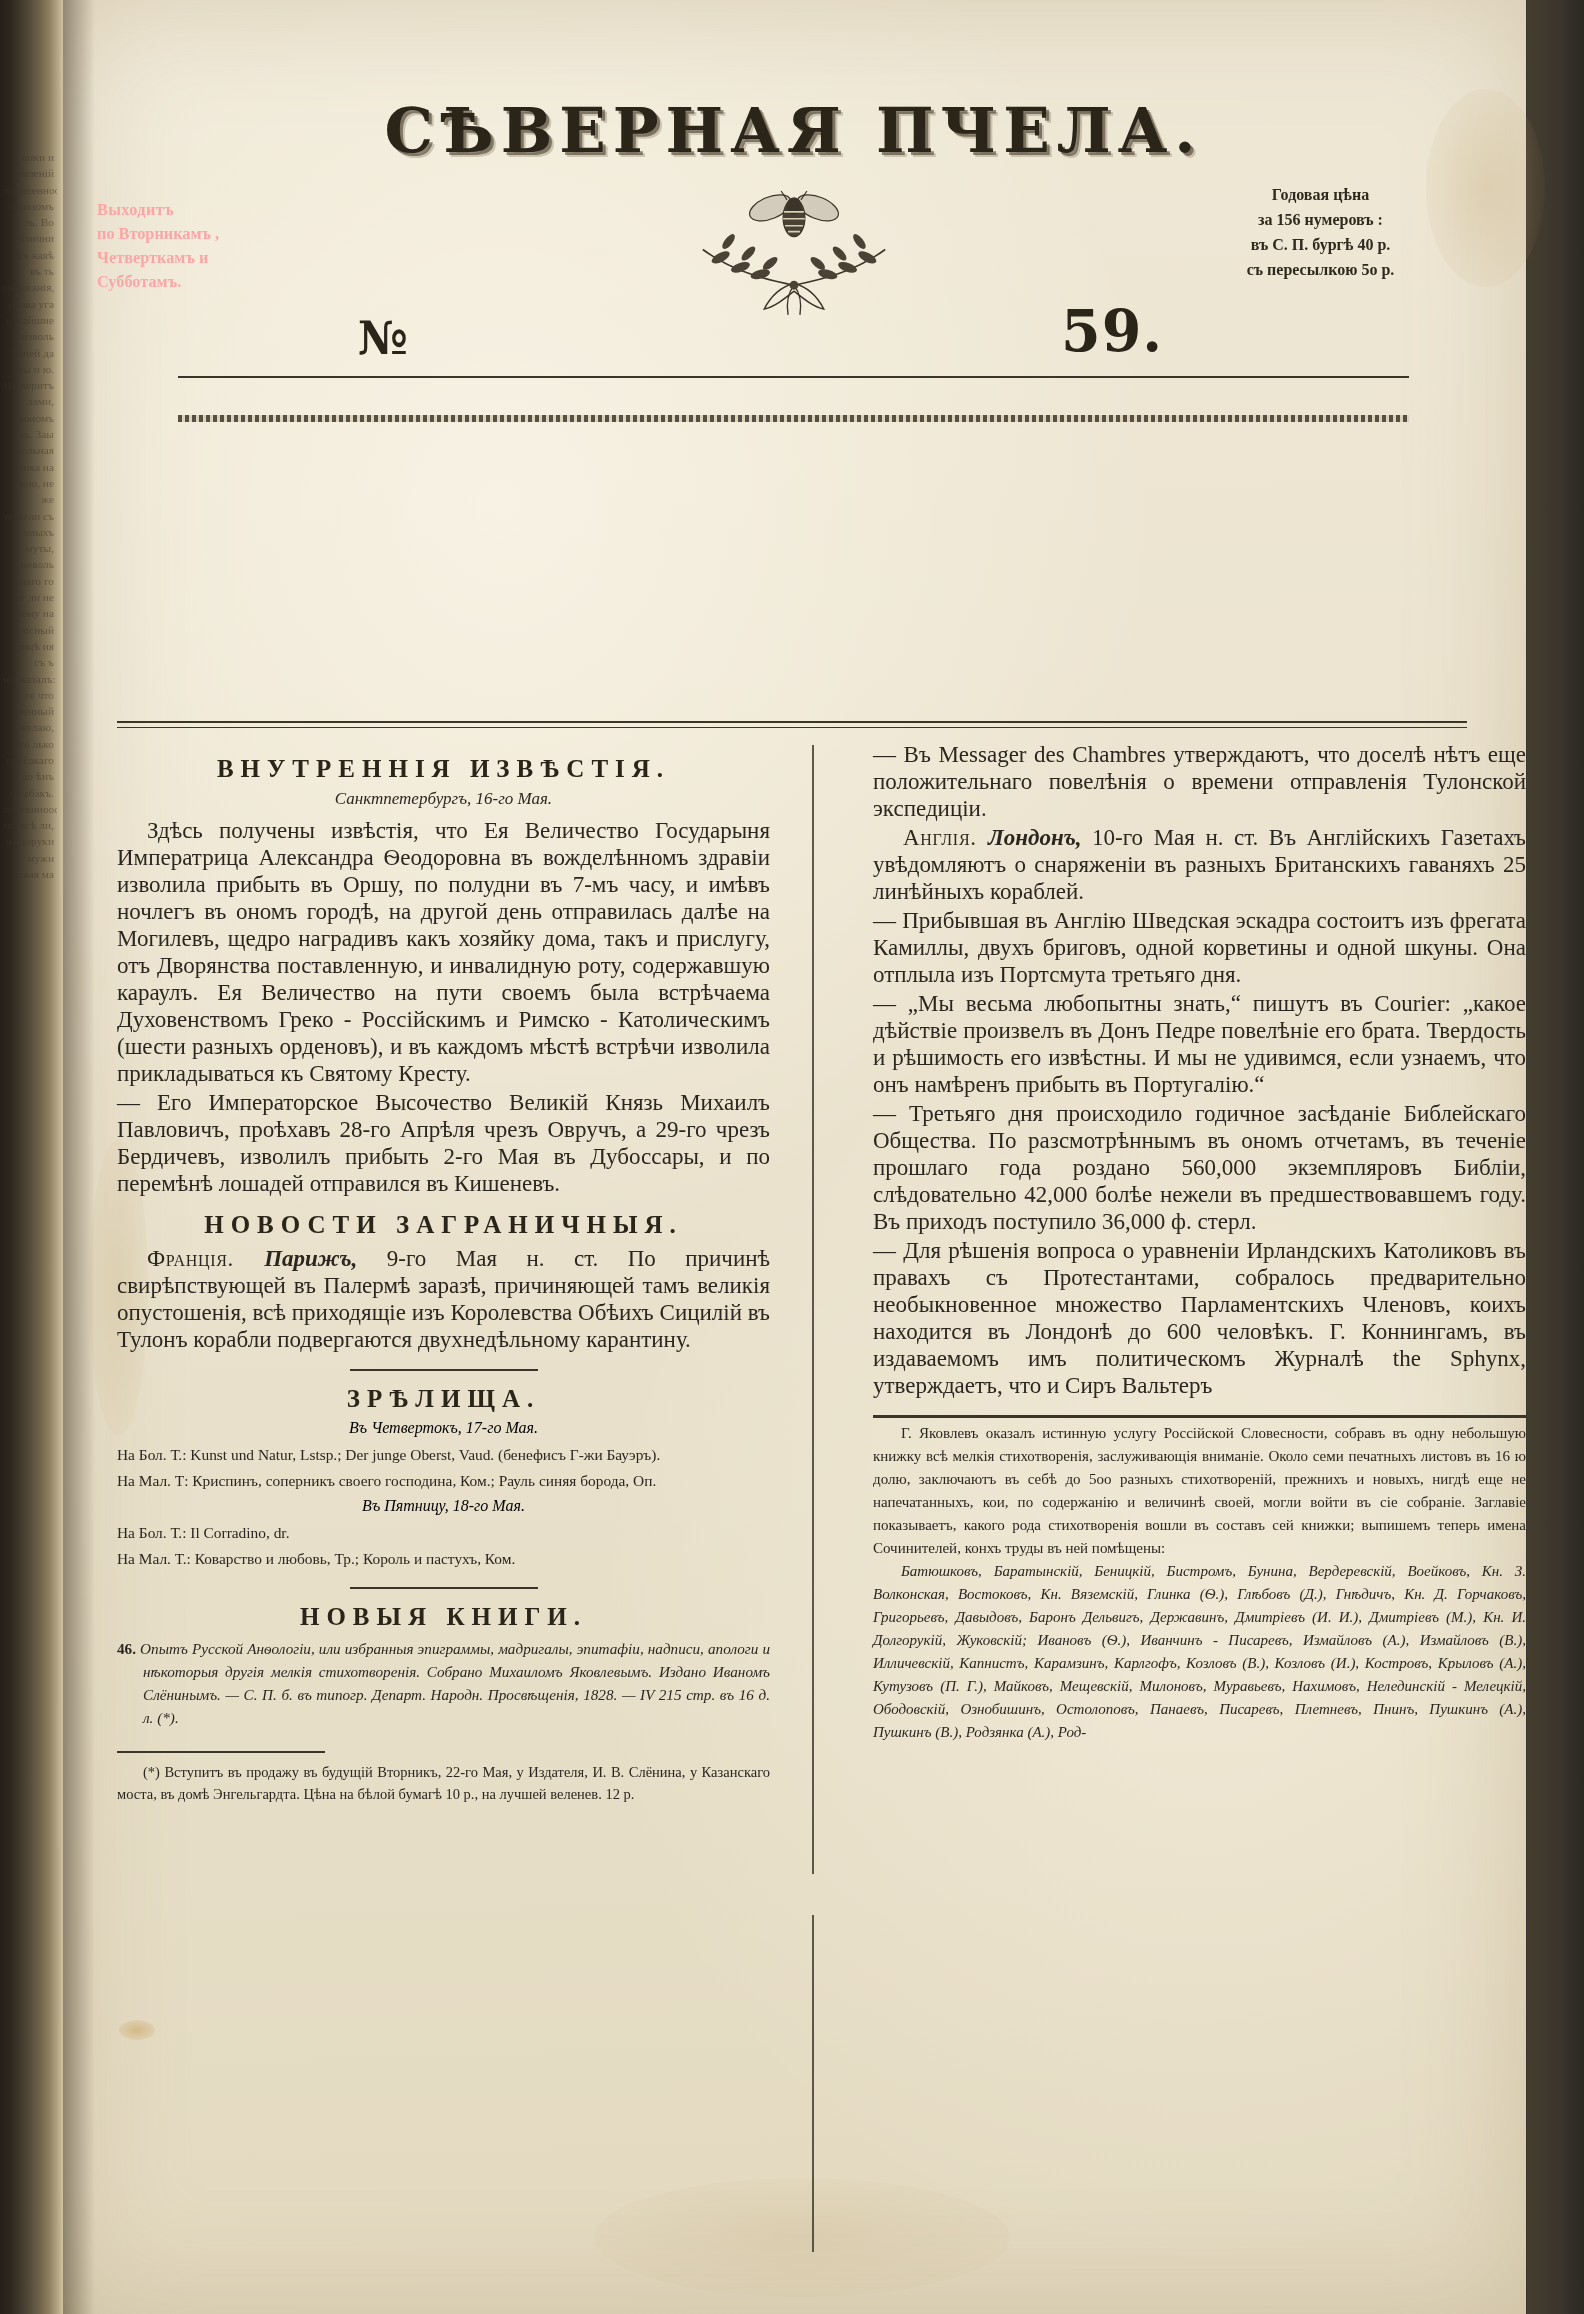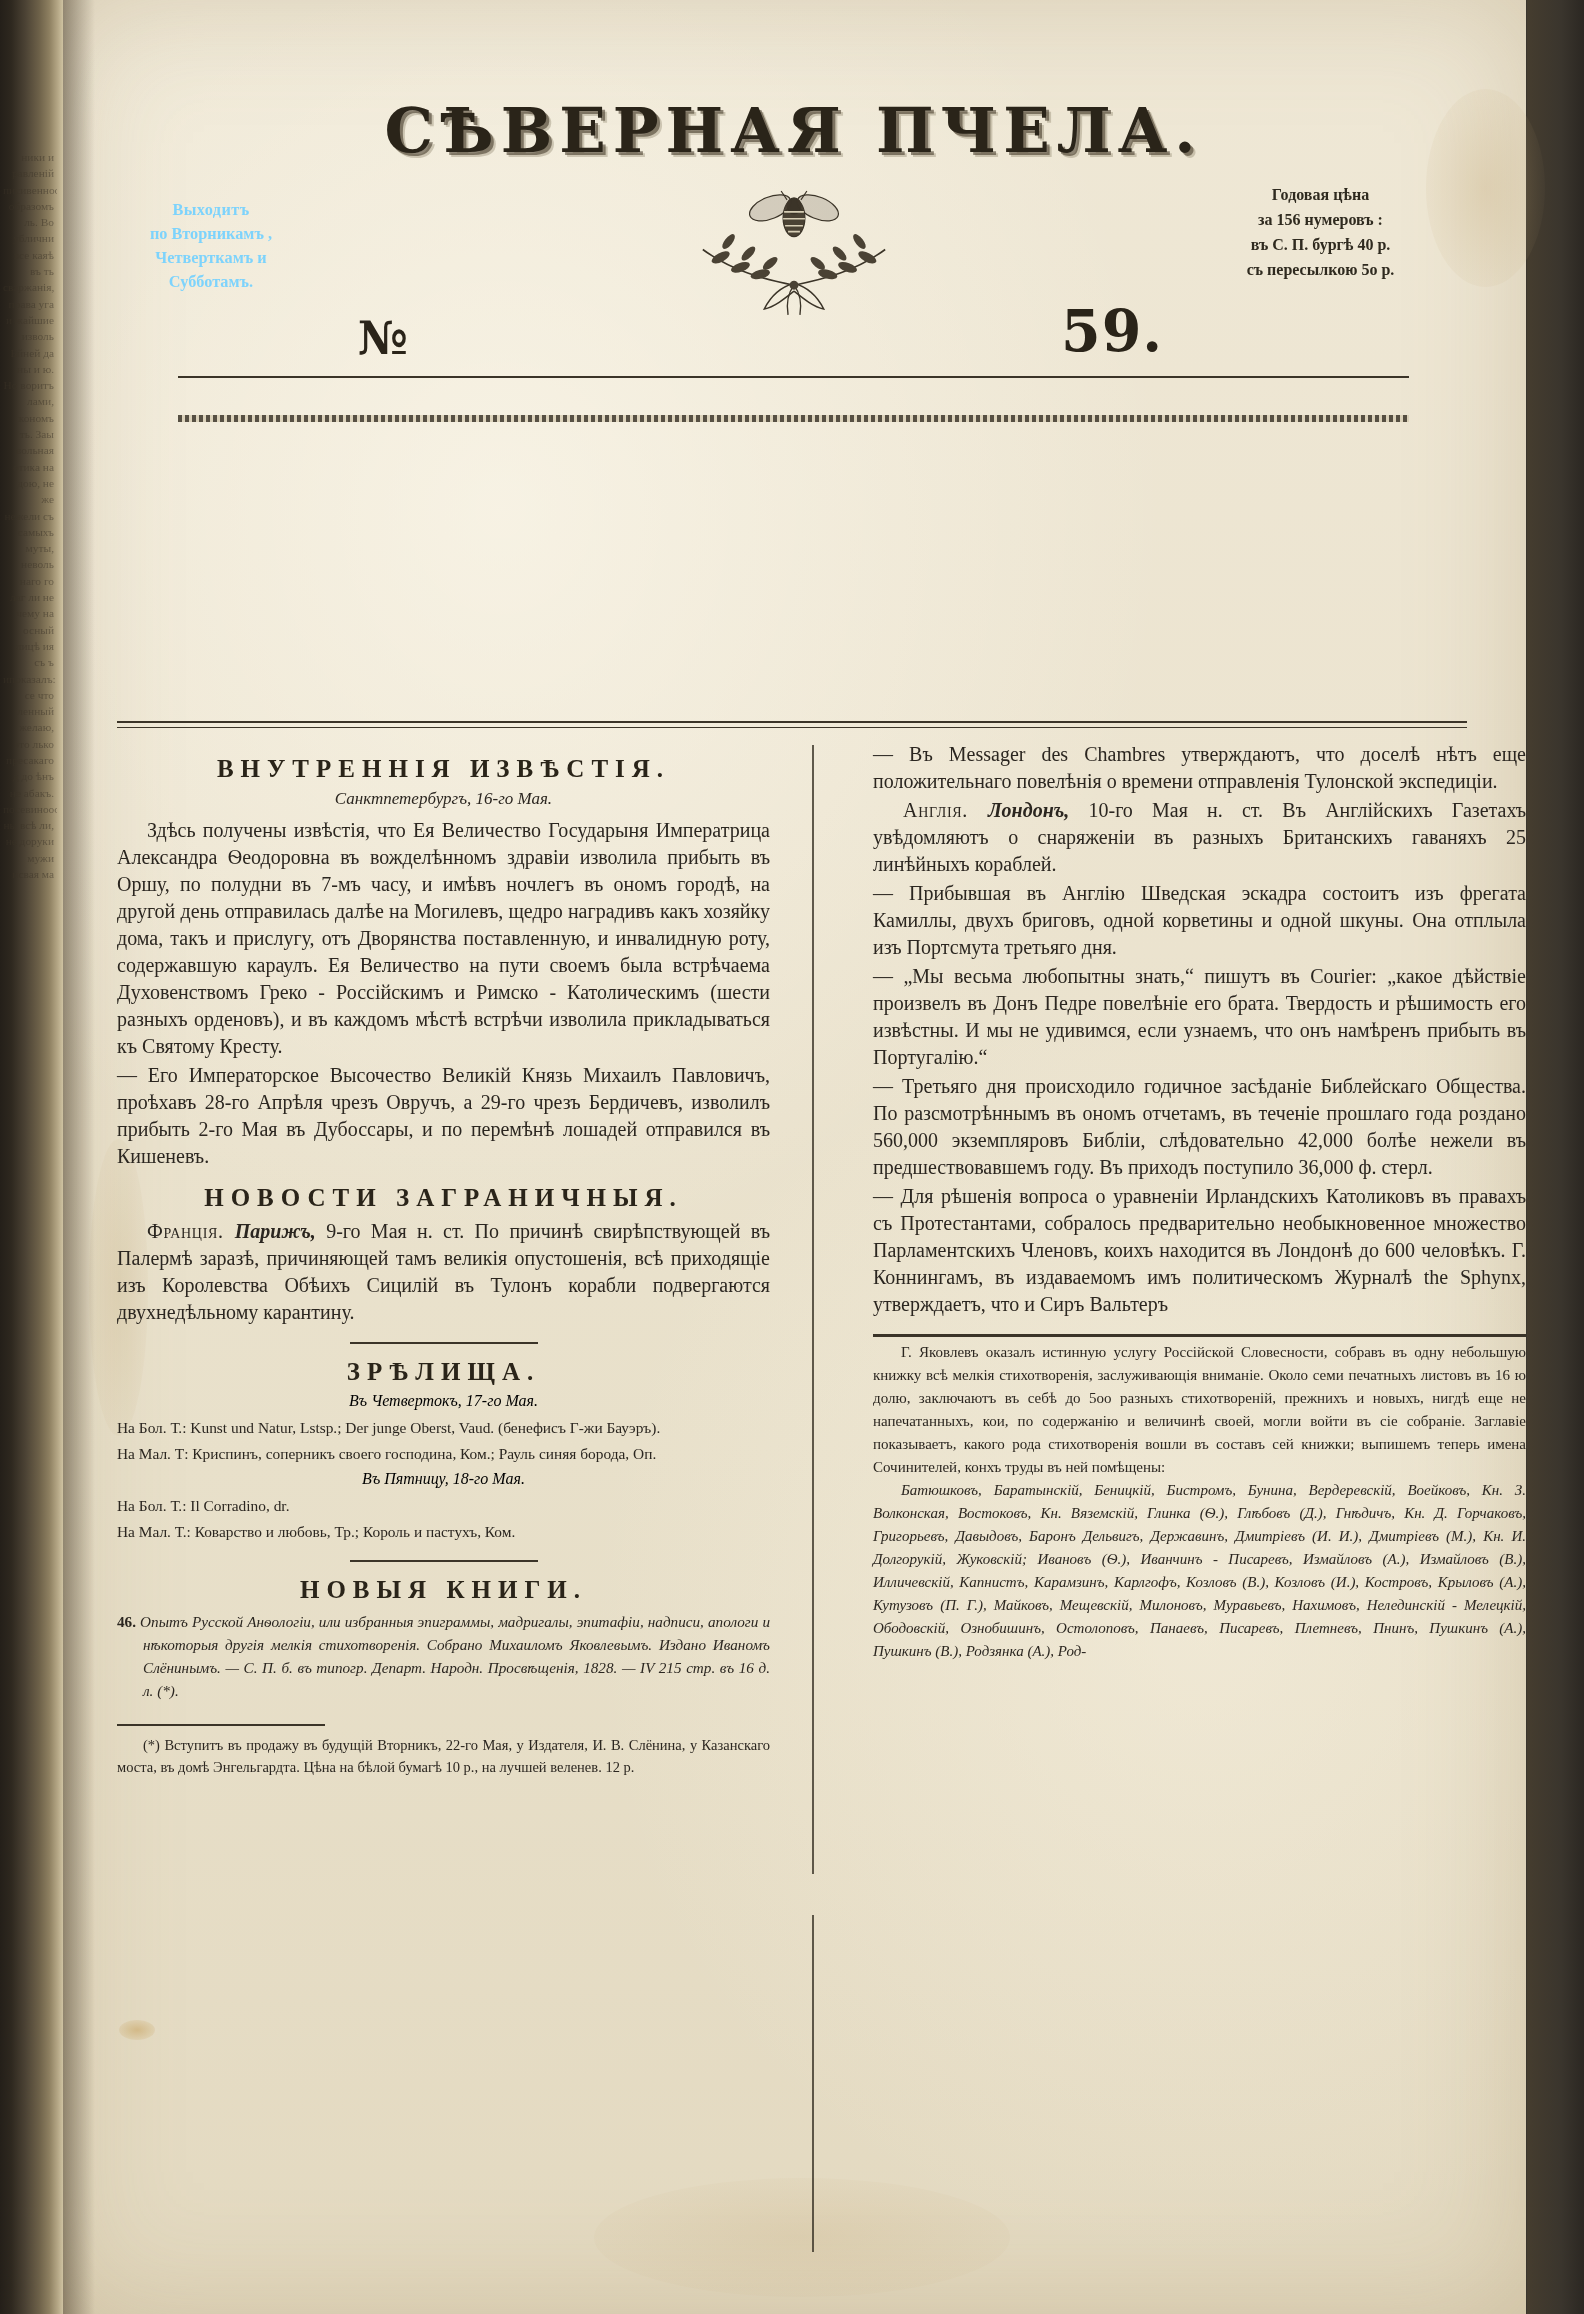--- a/index.html
+++ b/index.html
@@ -37,22 +37,22 @@
   
   #masthead{position:absolute;left:61px;top:0;width:1465px;}
   .title{
     text-align:center;margin-top:95px;
     font-family:"DejaVu Serif","Liberation Serif",serif;
     font-weight:700;font-size:61px;letter-spacing:7px;
     color:#2a2419;
     text-shadow:3px 3px 0 rgba(60,50,32,.55), 5px 5px 0 rgba(90,78,52,.25);
   }
   .masthead-mid{position:relative;height:213px;margin-top:6px;}
-  .sched{position:absolute;left:36px;top:26px;width:228px;text-align:center;
-    font-size:16.3px;line-height:24px;color:#7dd3fc;font-weight:600;}
+  .sched{position:absolute;left:36px;top:26px;width:228px;
+    font-size:16.3px;line-height:24px;color:#fca5a5;font-weight:600;}
   .sched .l1{letter-spacing:0.4px;}
   .price{position:absolute;right:57px;top:10px;width:297px;text-align:center;
     font-size:16px;line-height:25px;color:#2f2a1f;font-weight:600;}
   .vignette{position:absolute;left:50%;top:4px;transform:translateX(-50%);
     width:337px;height:149px;}
   .numline{position:absolute;left:0;right:0;top:119px;height:89px;}
   .numsym{position:absolute;left:297px;top:20px;font-size:46px;font-weight:700;
     color:#2a2419;font-family:"DejaVu Serif",serif;}
   .numval{position:absolute;left:1000px;top:6px;font-size:57px;font-weight:700;
     color:#2a2419;font-family:"DejaVu Serif",serif;letter-spacing:1px;}
@@ -72,21 +72,21 @@
   
   #cols{position:absolute;left:117px;top:741px;width:1410px;height:1505px;}
   .col{position:absolute;top:0;width:653px;}
   .col.left{left:0;}
   .col.right{left:756px;}
   .coldiv{position:absolute;left:695px;top:4px;width:2px;height:1129px;background:#3b3428;opacity:.8;}
   .coldiv2{position:absolute;left:695px;top:1174px;width:2px;height:337px;background:#3b3428;opacity:.8;}
   h2.sect{text-align:center;font-size:25px;letter-spacing:7px;font-weight:600;
     color:#2a2419;margin:14px 0 6px;}
   .place{text-align:center;font-size:17px;font-style:italic;color:#2b2620;margin:0 0 8px;}
-  p.body{font-size:20px;line-height:27px;color:#2b2620;text-align:justify;
+  p.body{font-size:23px;line-height:27px;color:#2b2620;text-align:justify;
     margin:0 0 2px;text-indent:30px;hyphens:manual;}
   p.body.noind{text-indent:0;}
   .sc{font-variant:small-caps;letter-spacing:0.7px;}
   em{font-style:italic;font-weight:bold;}
   .hr-short{width:188px;height:2px;background:#3b3428;margin:16px auto 6px;}
   .hr-long{width:100%;height:3px;background:#3b3428;margin:16px 0 4px;}
   .theat{font-size:15.4px;line-height:24px;color:#2b2620;margin:2px 0;
     padding-left:26px;text-indent:-26px;}
   .daysub{text-align:center;font-size:16px;font-style:italic;margin:4px 0 6px;}
   .book{font-size:15.2px;line-height:23px;color:#2b2620;text-align:justify;

